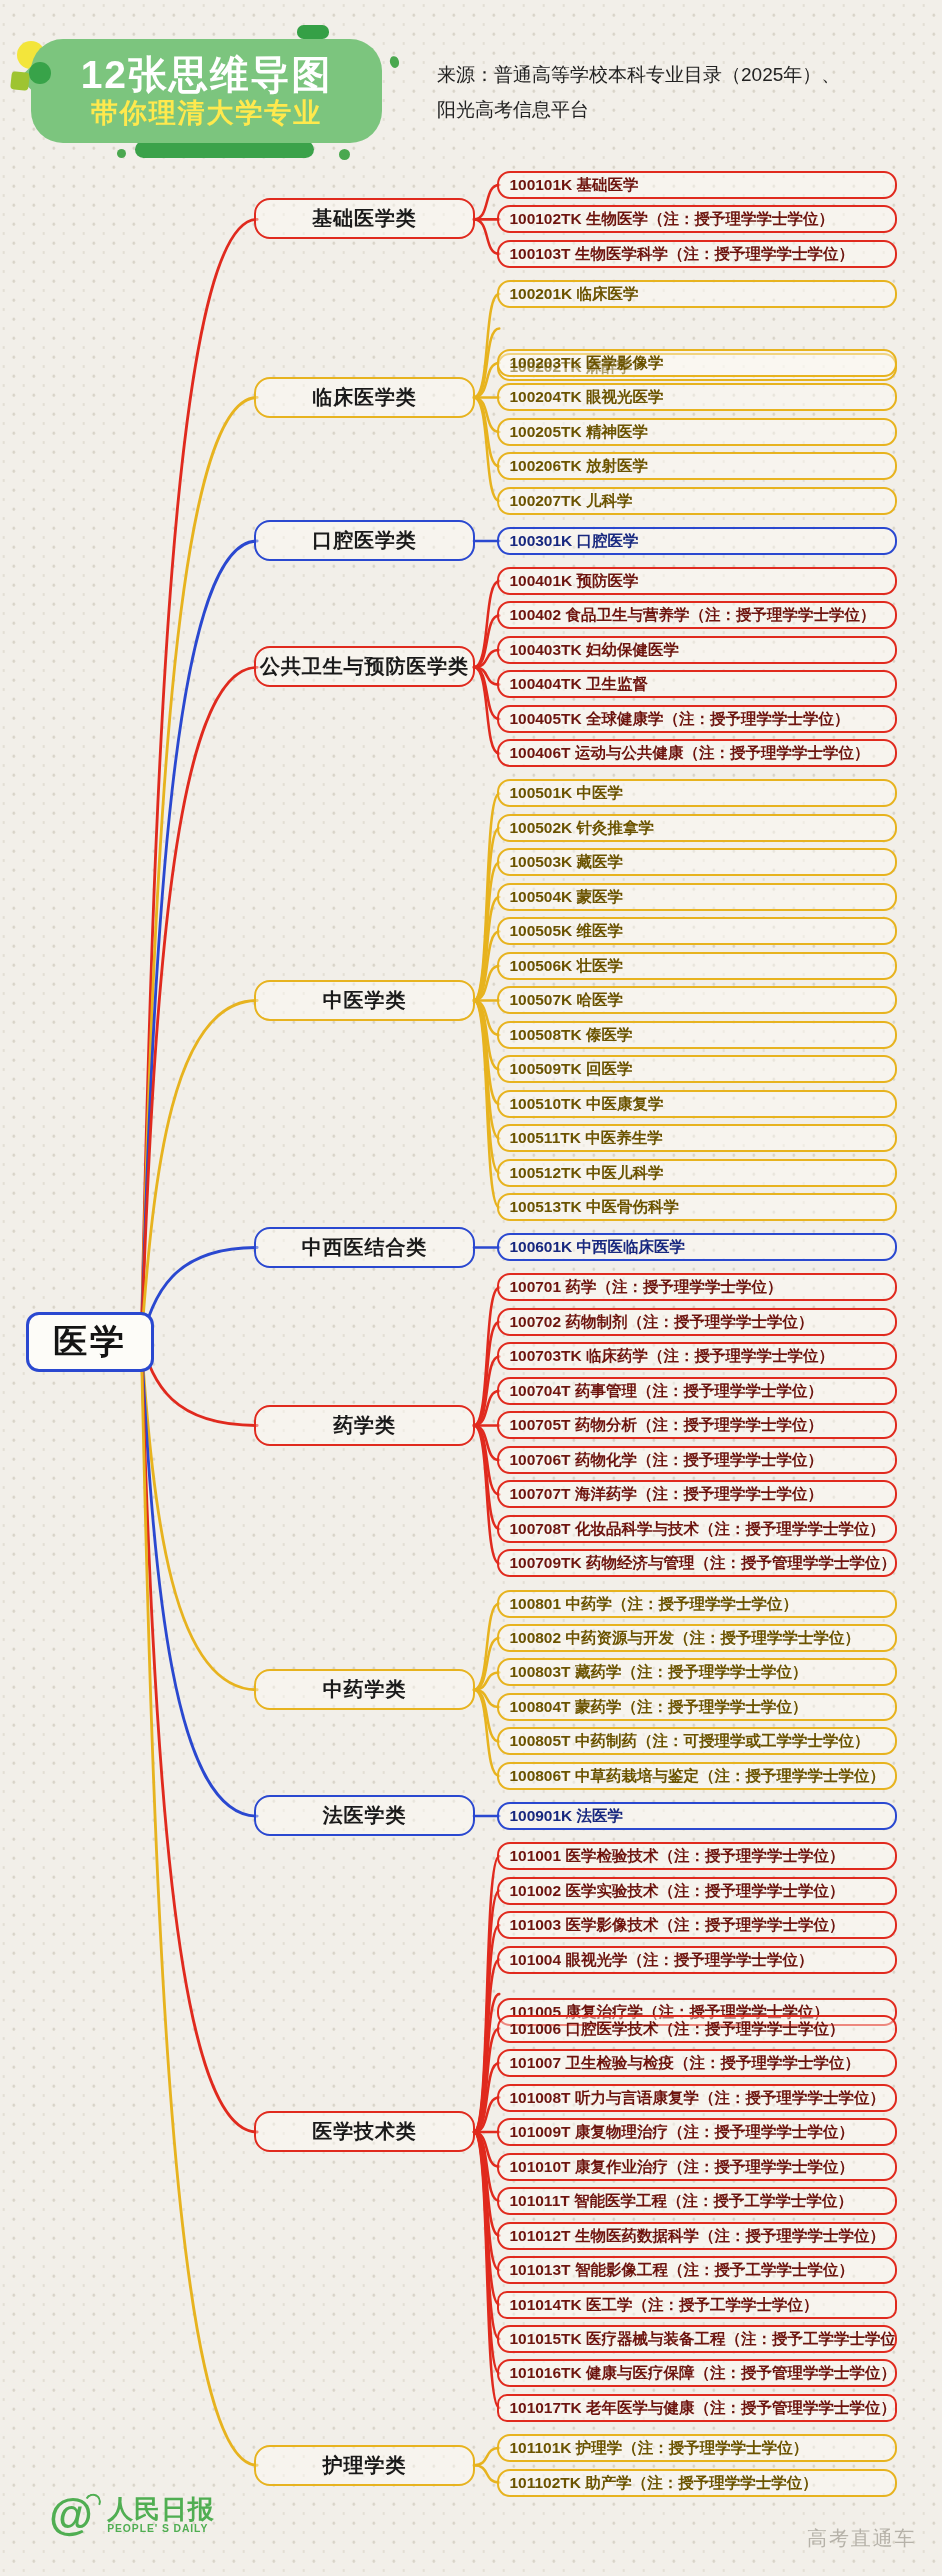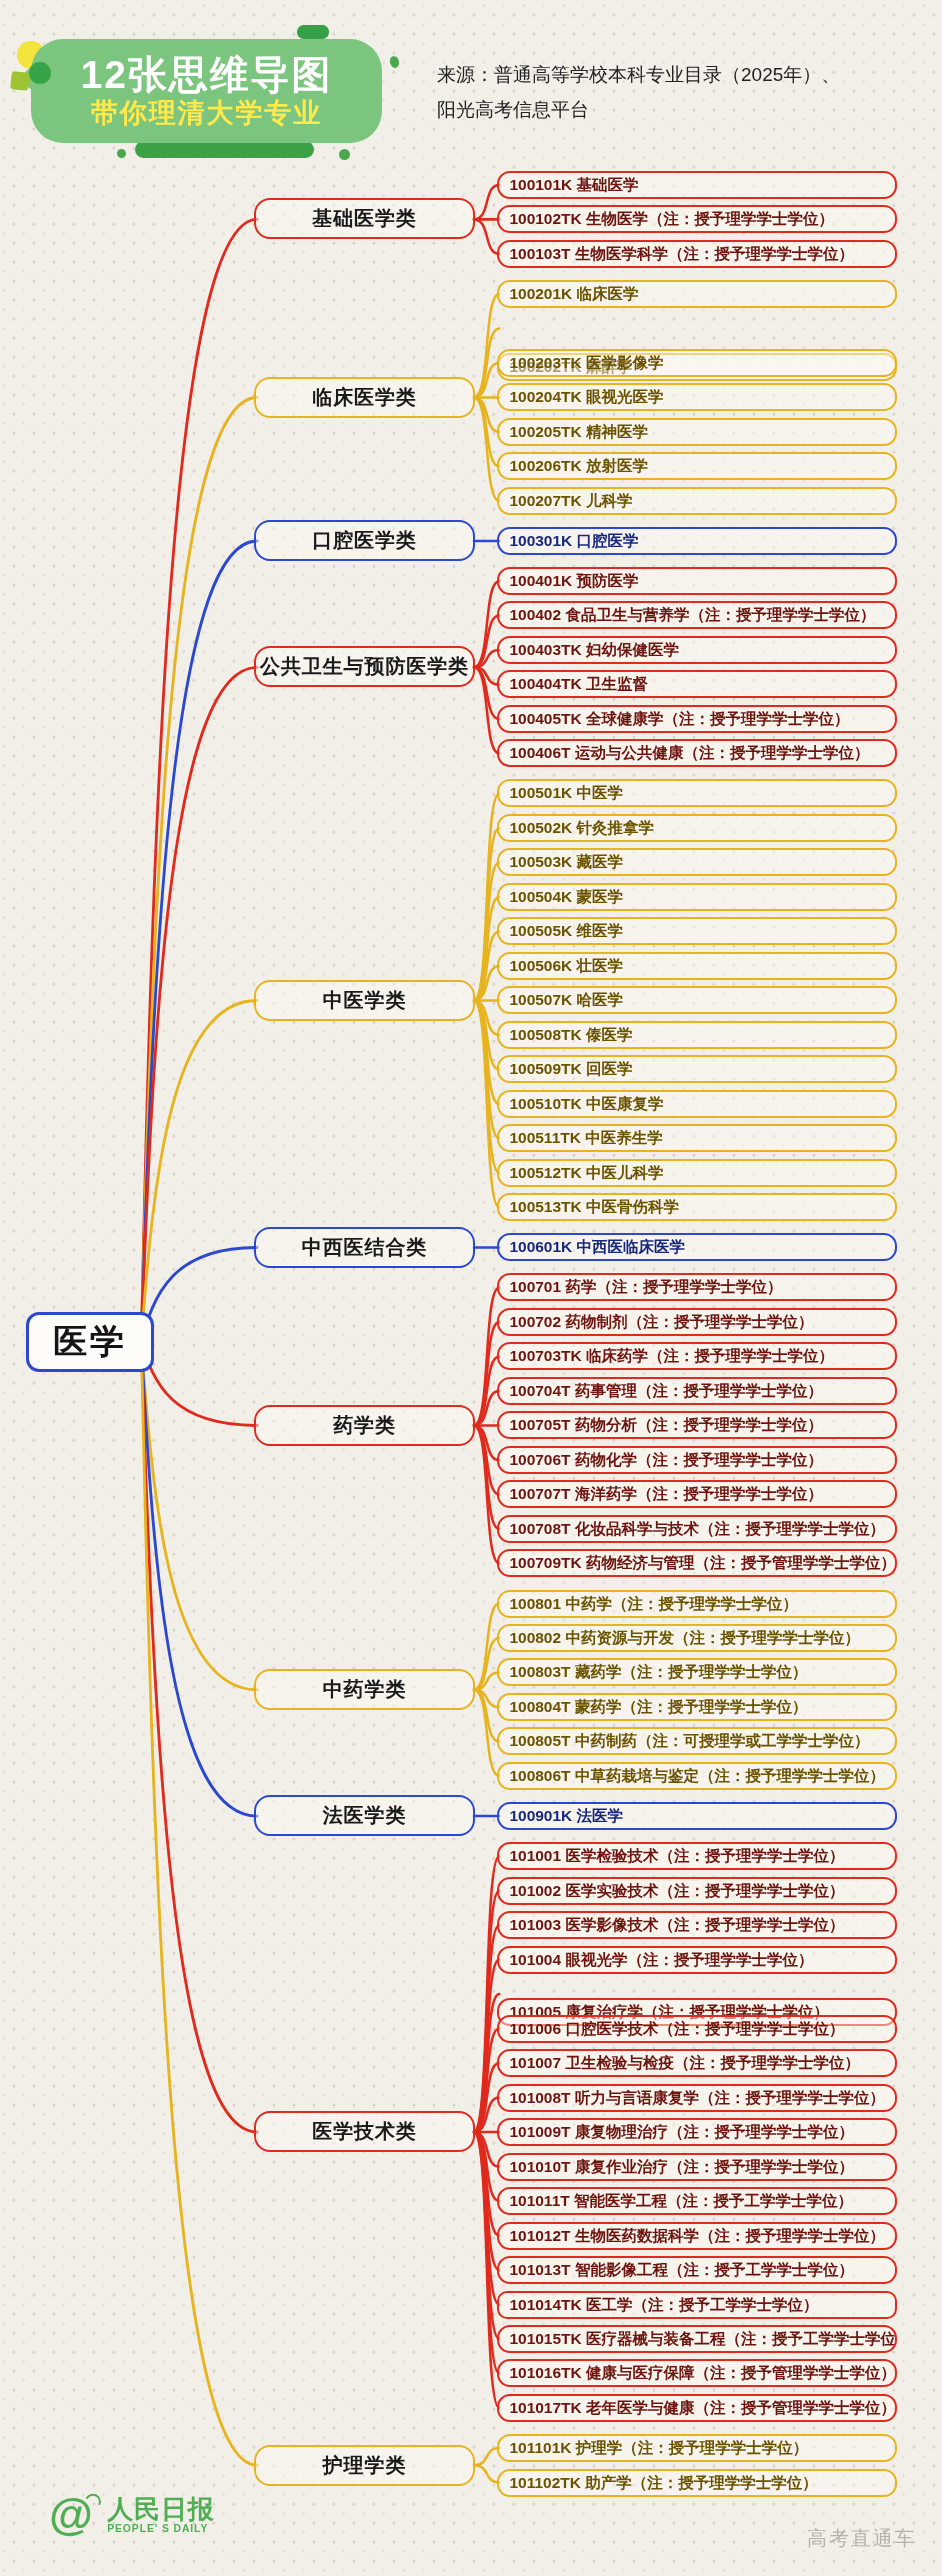--- a/index.html
+++ b/index.html
@@ -226,21 +226,21 @@
       <div class="leaf" style="top: 2049px; border-color: rgb(224, 42, 30); color: rgb(109, 20, 14);">101007 卫生检验与检疫（注：授予理学学士学位）</div>
       <div class="leaf" style="top: 2084px; border-color: rgb(224, 42, 30); color: rgb(109, 20, 14);">101008T 听力与言语康复学（注：授予理学学士学位）</div>
       <div class="leaf" style="top: 2118px; border-color: rgb(224, 42, 30); color: rgb(109, 20, 14);">101009T 康复物理治疗（注：授予理学学士学位）</div>
       <div class="leaf" style="top: 2153px; border-color: rgb(224, 42, 30); color: rgb(109, 20, 14);">101010T 康复作业治疗（注：授予理学学士学位）</div>
       <div class="leaf" style="top: 2187px; border-color: rgb(224, 42, 30); color: rgb(109, 20, 14);">101011T 智能医学工程（注：授予工学学士学位）</div>
       <div class="leaf" style="top: 2222px; border-color: rgb(224, 42, 30); color: rgb(109, 20, 14);">101012T 生物医药数据科学（注：授予理学学士学位）</div>
       <div class="leaf" style="top: 2256px; border-color: rgb(224, 42, 30); color: rgb(109, 20, 14);">101013T 智能影像工程（注：授予工学学士学位）</div>
       <div class="leaf" style="top: 2291px; border-color: rgb(224, 42, 30); color: rgb(109, 20, 14); border-radius: 10px;">101014TK 医工学（注：授予工学学士学位）</div>
       <div class="leaf" style="top: 2325px; border-color: rgb(224, 42, 30); color: rgb(109, 20, 14);">101015TK 医疗器械与装备工程（注：授予工学学士学位）</div>
       <div class="leaf" style="top: 2359px; border-color: rgb(224, 42, 30); color: rgb(109, 20, 14);">101016TK 健康与医疗保障（注：授予管理学学士学位）</div>
-      <div class="leaf" style="top: 2394px; border-color: rgb(224, 42, 30); color: rgb(109, 20, 14);">101017TK 老年医学与健康（注：授予管理学学士学位）</div>
+      <div class="leaf" style="top: 2394px; border-color: rgb(224, 42, 30); color: rgb(109, 20, 14); border-radius: 10px;">101017TK 老年医学与健康（注：授予管理学学士学位）</div>
       <div class="cat" style="top: 2445px; border-color: rgb(231, 179, 31);">护理学类</div>
       <div class="leaf" style="top: 2434px; border-color: rgb(231, 179, 31); color: rgb(107, 83, 0);">101101K 护理学（注：授予理学学士学位）</div>
       <div class="leaf" style="top: 2469px; border-color: rgb(231, 179, 31); color: rgb(107, 83, 0);">101102TK 助产学（注：授予理学学士学位）</div>
     </div>
 
   <div class="pd-logo">
     <span class="pd-at">@</span>
     <span class="pd-waves"></span>
     <span class="pd-col">
       <span class="pd-cn">人民日报</span>

